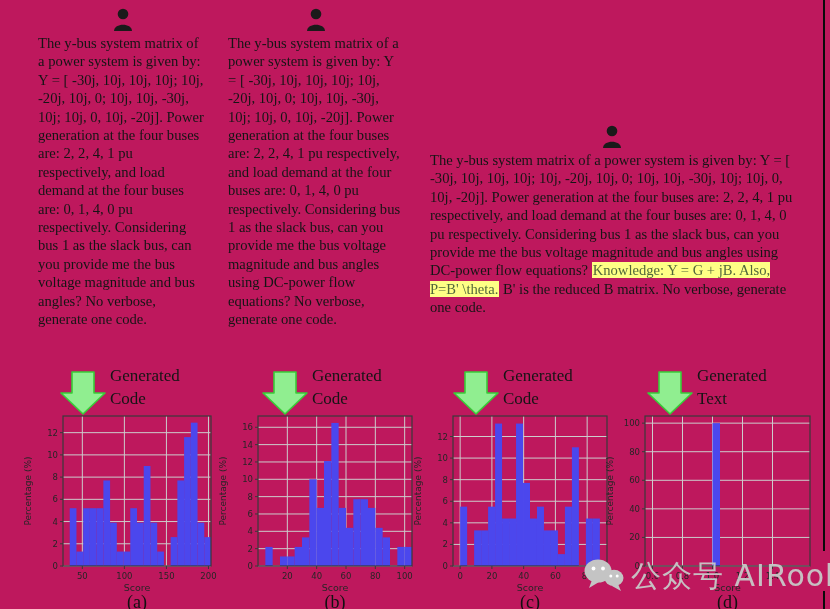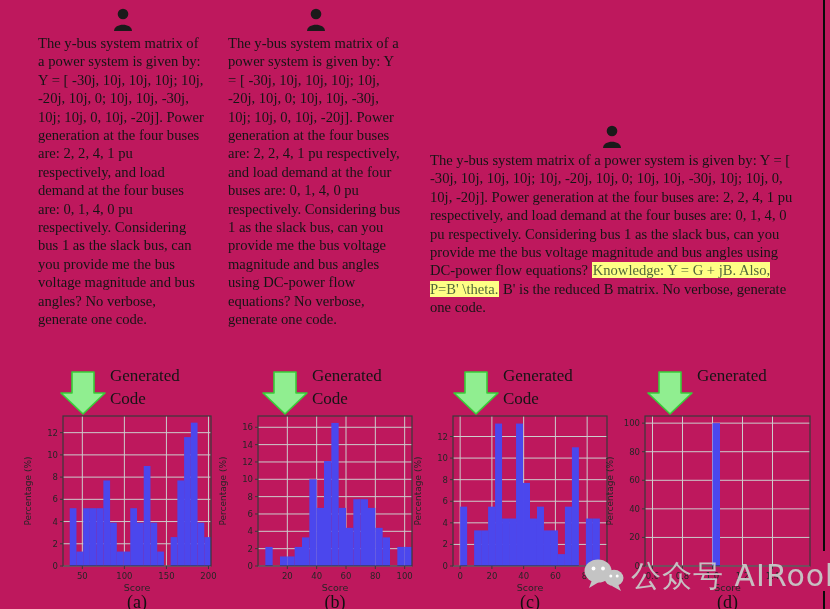--- a/index.html
+++ b/index.html
@@ -74,20 +74,21 @@
   <div class="arrow-label" style="left:503px;top:364px;">
     <div>Generated</div>
     <div>Code</div>
   </div>
 
   <svg class="block-arrow" style="left:647px;top:371px;" viewBox="0 0 46 44">
     <polygon points="12,1 34,1 34,22 45,22 23,43 1,22 12,22" stroke-width="1.6" stroke-linejoin="round" fill="#90ee90" stroke="#38cd38"></polygon>
   </svg>
   <div class="arrow-label" style="left:697px;top:364px;">
     <div>Generated</div>
+    <div>Text</div>
   </div>
 
   <svg id="charts-layer" width="830" height="609">
       <g>
         <line x1="82.3409090909091" x2="82.3409090909091" y1="416" y2="566" stroke="#cccccc" stroke-width="1"></line>
         <line x1="124.38636363636364" x2="124.38636363636364" y1="416" y2="566" stroke="#cccccc" stroke-width="1"></line>
         <line x1="166.4318181818182" x2="166.4318181818182" y1="416" y2="566" stroke="#cccccc" stroke-width="1"></line>
         <line x1="208.47727272727272" x2="208.47727272727272" y1="416" y2="566" stroke="#cccccc" stroke-width="1"></line>
         <line x1="63" x2="211" y1="566" y2="566" stroke="#cccccc" stroke-width="1"></line>
         <line x1="63" x2="211" y1="543.7777777777778" y2="543.7777777777778" stroke="#cccccc" stroke-width="1"></line>

